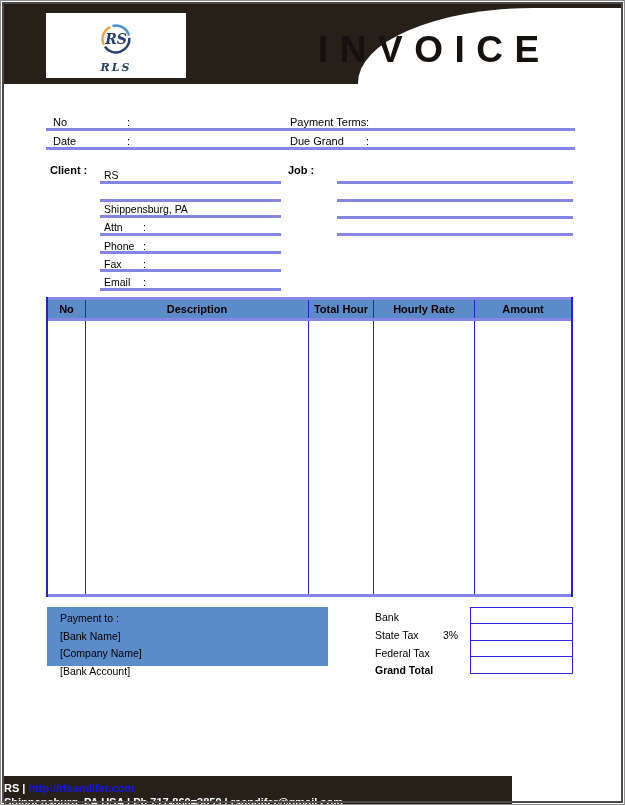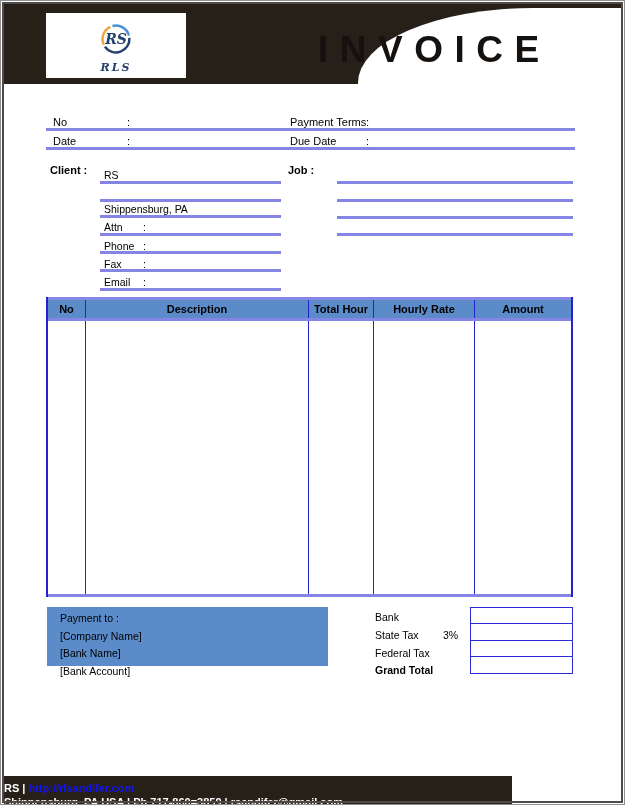--- a/index.html
+++ b/index.html
@@ -61,21 +61,21 @@
   <div class="invoice-title">INVOICE</div>
 
   <span class="lbl" style="left:53px; top:116px;">No</span>
   <span class="lbl" style="left:127px; top:116px;">:</span>
   <span class="lbl" style="left:290px; top:116px;text-align:right;">Payment Terms</span>
   <span class="lbl" style="left:366px; top:116px;">:</span>
   <div class="uline" style="left:46px; top:128px; width:529px;"></div>
 
   <span class="lbl" style="left:53px; top:135px;">Date</span>
   <span class="lbl" style="left:127px; top:135px;">:</span>
-  <span class="lbl" style="left:290px; top:135px;">Due Date</span>
+  <span class="lbl" style="left:290px; top:135px;">Due Grand</span>
   <span class="lbl" style="left:366px; top:135px;">:</span>
   <div class="uline" style="left:46px; top:147px; width:529px;"></div>
 
   <span class="lbl b" style="left:50px; top:164px;">Client :</span>
   <span class="lbl b" style="left:288px; top:164px;">Job :</span>
 
   <span class="lbl sm" style="left:104px; top:169px;">RS</span>
   <div class="uline" style="left:100px; top:181px; width:181px;"></div>
   <div class="uline" style="left:100px; top:199px; width:181px;"></div>
   <span class="lbl sm" style="left:104px; top:203px;">Shippensburg, PA</span>
@@ -110,22 +110,22 @@
       <div></div>
       <div></div>
       <div></div>
       <div></div>
       <div></div>
     </div>
   </div>
 
   <div class="payment-box">
     <div>Payment to :</div>
+    <div>[Bank Name]</div>
     <div>[Company Name]</div>
-    <div>[Bank Name]</div>
     <div>[Bank Account]</div>
   </div>
 
   <span class="lbl sm" style="left:375px; top:611px;">Bank</span>
   <span class="lbl sm" style="left:375px; top:629px;">State Tax</span>
   <span class="lbl sm" style="left:443px; top:629px;">3%</span>
   <span class="lbl sm" style="left:375px; top:647px;">Federal Tax</span>
   <span class="lbl sm b" style="left:375px; top:664px;">Grand Total</span>
 
   <div class="total-box" style="top:607px;"></div>

